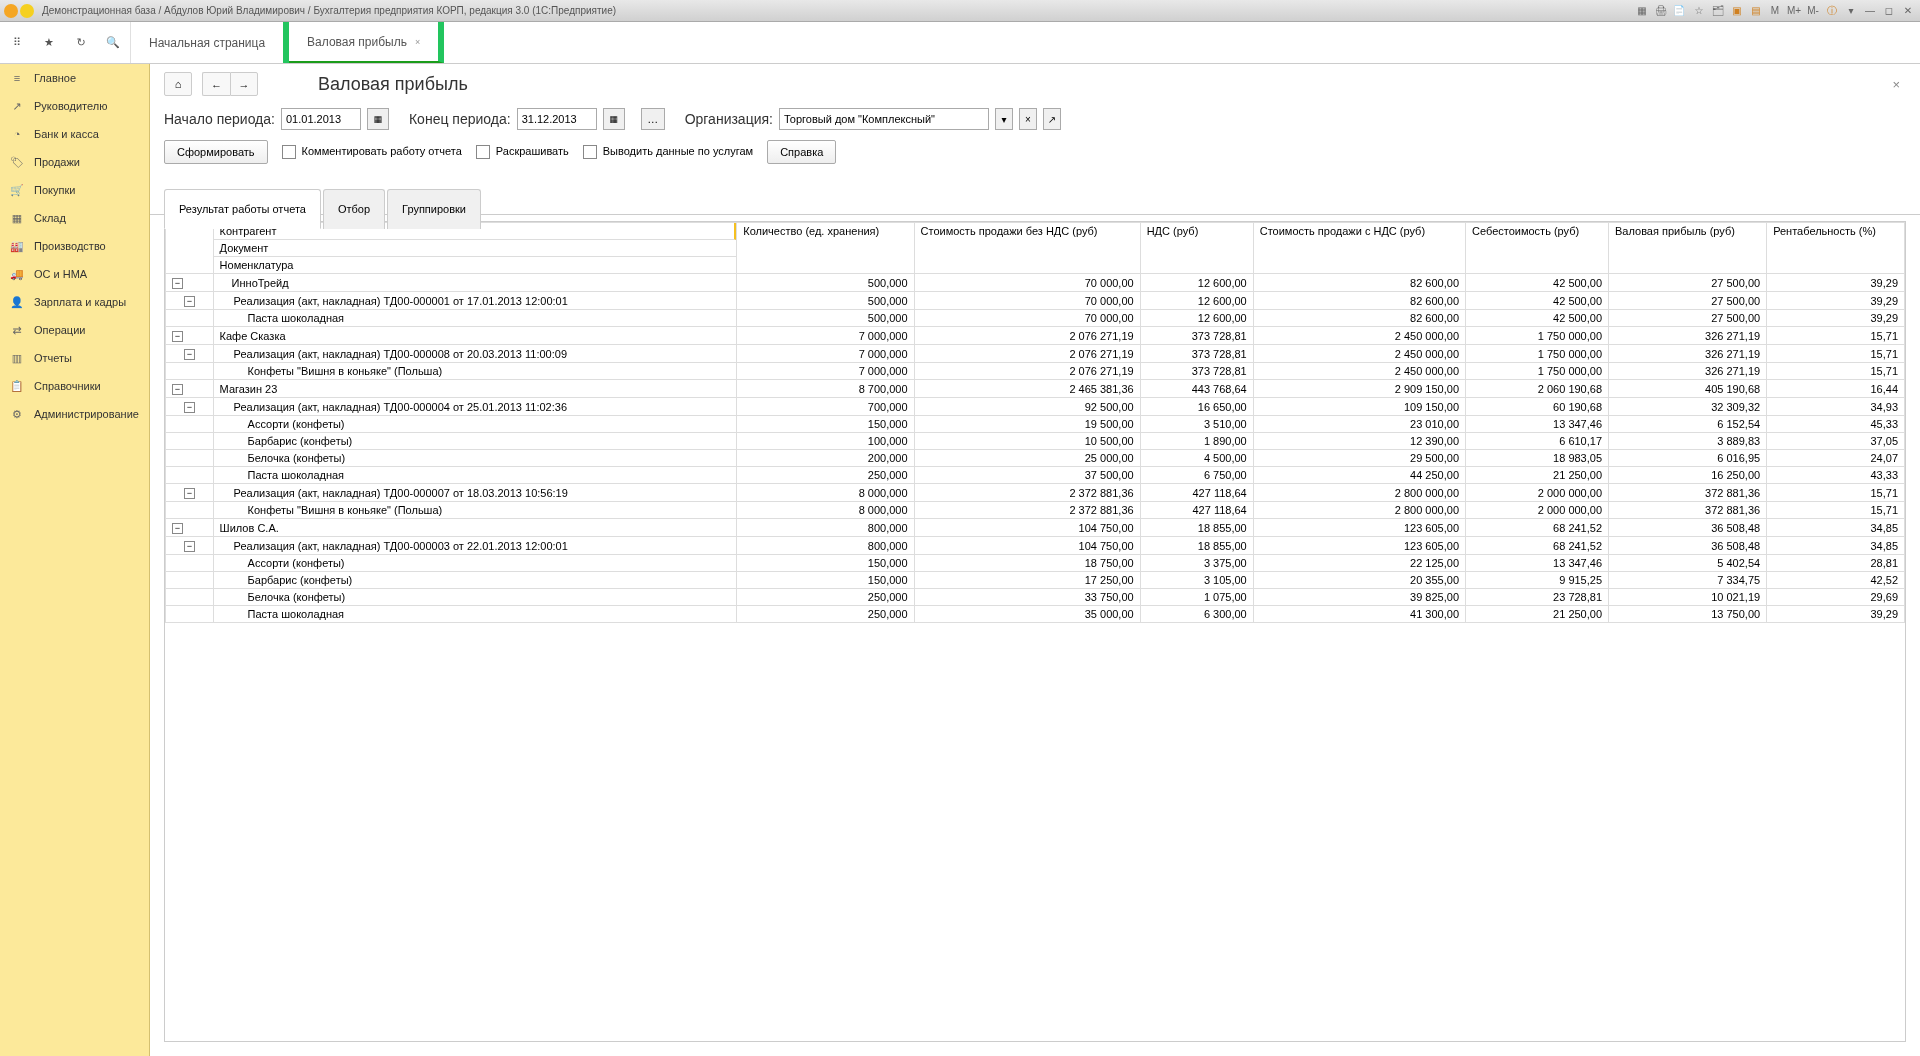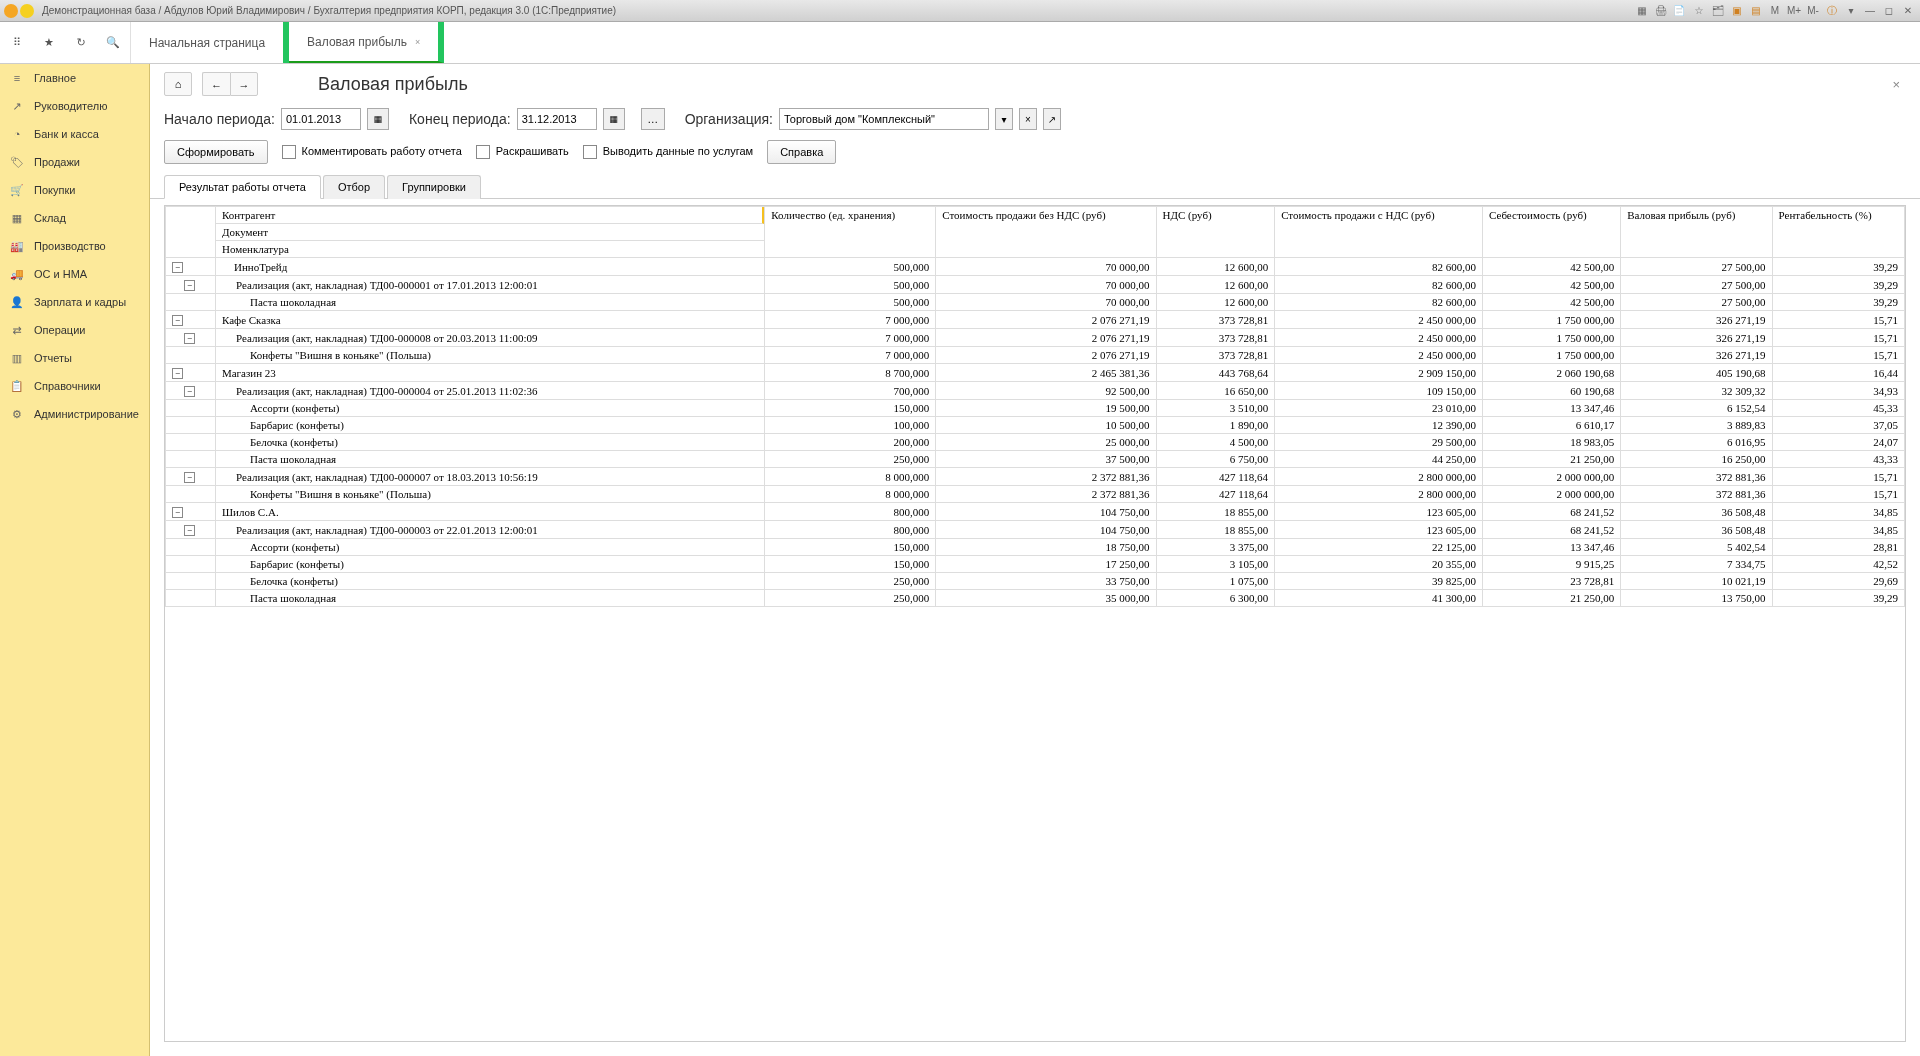--- a/index.html
+++ b/index.html
@@ -34,24 +34,24 @@
 .date-input { width: 80px; height: 22px; border: 1px solid #aaa; padding: 0 4px; font-size: 11px; }
 .date-btn { width: 22px; height: 22px; border: 1px solid #aaa; background: #f0f0f0; cursor: pointer; display: flex; align-items: center; justify-content: center; font-size: 9px; }
 .ellipsis-btn { width: 24px; height: 22px; border: 1px solid #aaa; background: #f0f0f0; cursor: pointer; display: flex; align-items: center; justify-content: center; }
 .org-input { width: 210px; height: 22px; border: 1px solid #aaa; padding: 0 4px; font-size: 11px; }
 .small-btn { width: 18px; height: 22px; border: 1px solid #aaa; background: #f0f0f0; cursor: pointer; font-size: 10px; display: flex; align-items: center; justify-content: center; }
 .action-row { display: flex; align-items: center; gap: 14px; padding: 6px 14px; }
 .btn { height: 24px; padding: 0 12px; border: 1px solid #aaa; background: linear-gradient(#fff,#eee); cursor: pointer; font-size: 11px; border-radius: 2px; }
 .checkbox-wrap { display: flex; gap: 6px; }
 .checkbox { width: 14px; height: 14px; border: 1px solid #888; background: #fff; cursor: pointer; }
 .subtabs { display: flex; padding: 0 14px; border-bottom: 1px solid #ccc; margin-top: 4px; }
-.subtab { padding: 5px 14px; border: 1px solid #ccc; border-bottom: none; margin-right: 2px; background: #f0f0f0; cursor: pointer; font-size: 11px; border-radius: 3px 3px 0 0; position: relative; top: 1px; }
+.subtab { padding: 13px 14px; border: 1px solid #ccc; border-bottom: none; margin-right: 2px; background: #f0f0f0; cursor: pointer; font-size: 11px; border-radius: 3px 3px 0 0; position: relative; top: 15px; }
 .subtab.active { background: #fff; border-bottom: 1px solid #fff; }
 .report-area { flex: 1; overflow: auto; border: 1px solid #ccc; margin: 6px 14px 14px 14px; }
-.report-table { border-collapse: collapse; font-size: 11px; width: 100%; font-family: Liberation Serif, serif; }
+.report-table { border-collapse: collapse; font-size: 11px; width: 100%; }
 .report-table th, .report-table td { border: 1px solid #ddd; padding: 2px 6px; white-space: nowrap; }
 .report-table th { text-align: left; font-weight: normal; background: #fff; vertical-align: top; }
 .num { text-align: right; }
 .expander { width: 11px; height: 11px; border: 1px solid #888; display: inline-flex; align-items: center; justify-content: center; font-size: 9px; line-height: 1; margin-right: 4px; cursor: pointer; background: #fff; }
 .totals-row td { font-weight: normal; border-top: 1px solid #999; }
 .left-gutter { width: 40px; background: #fff; border-right: 1px solid #ddd; }
 </style>
 </head>
 <body>
 

